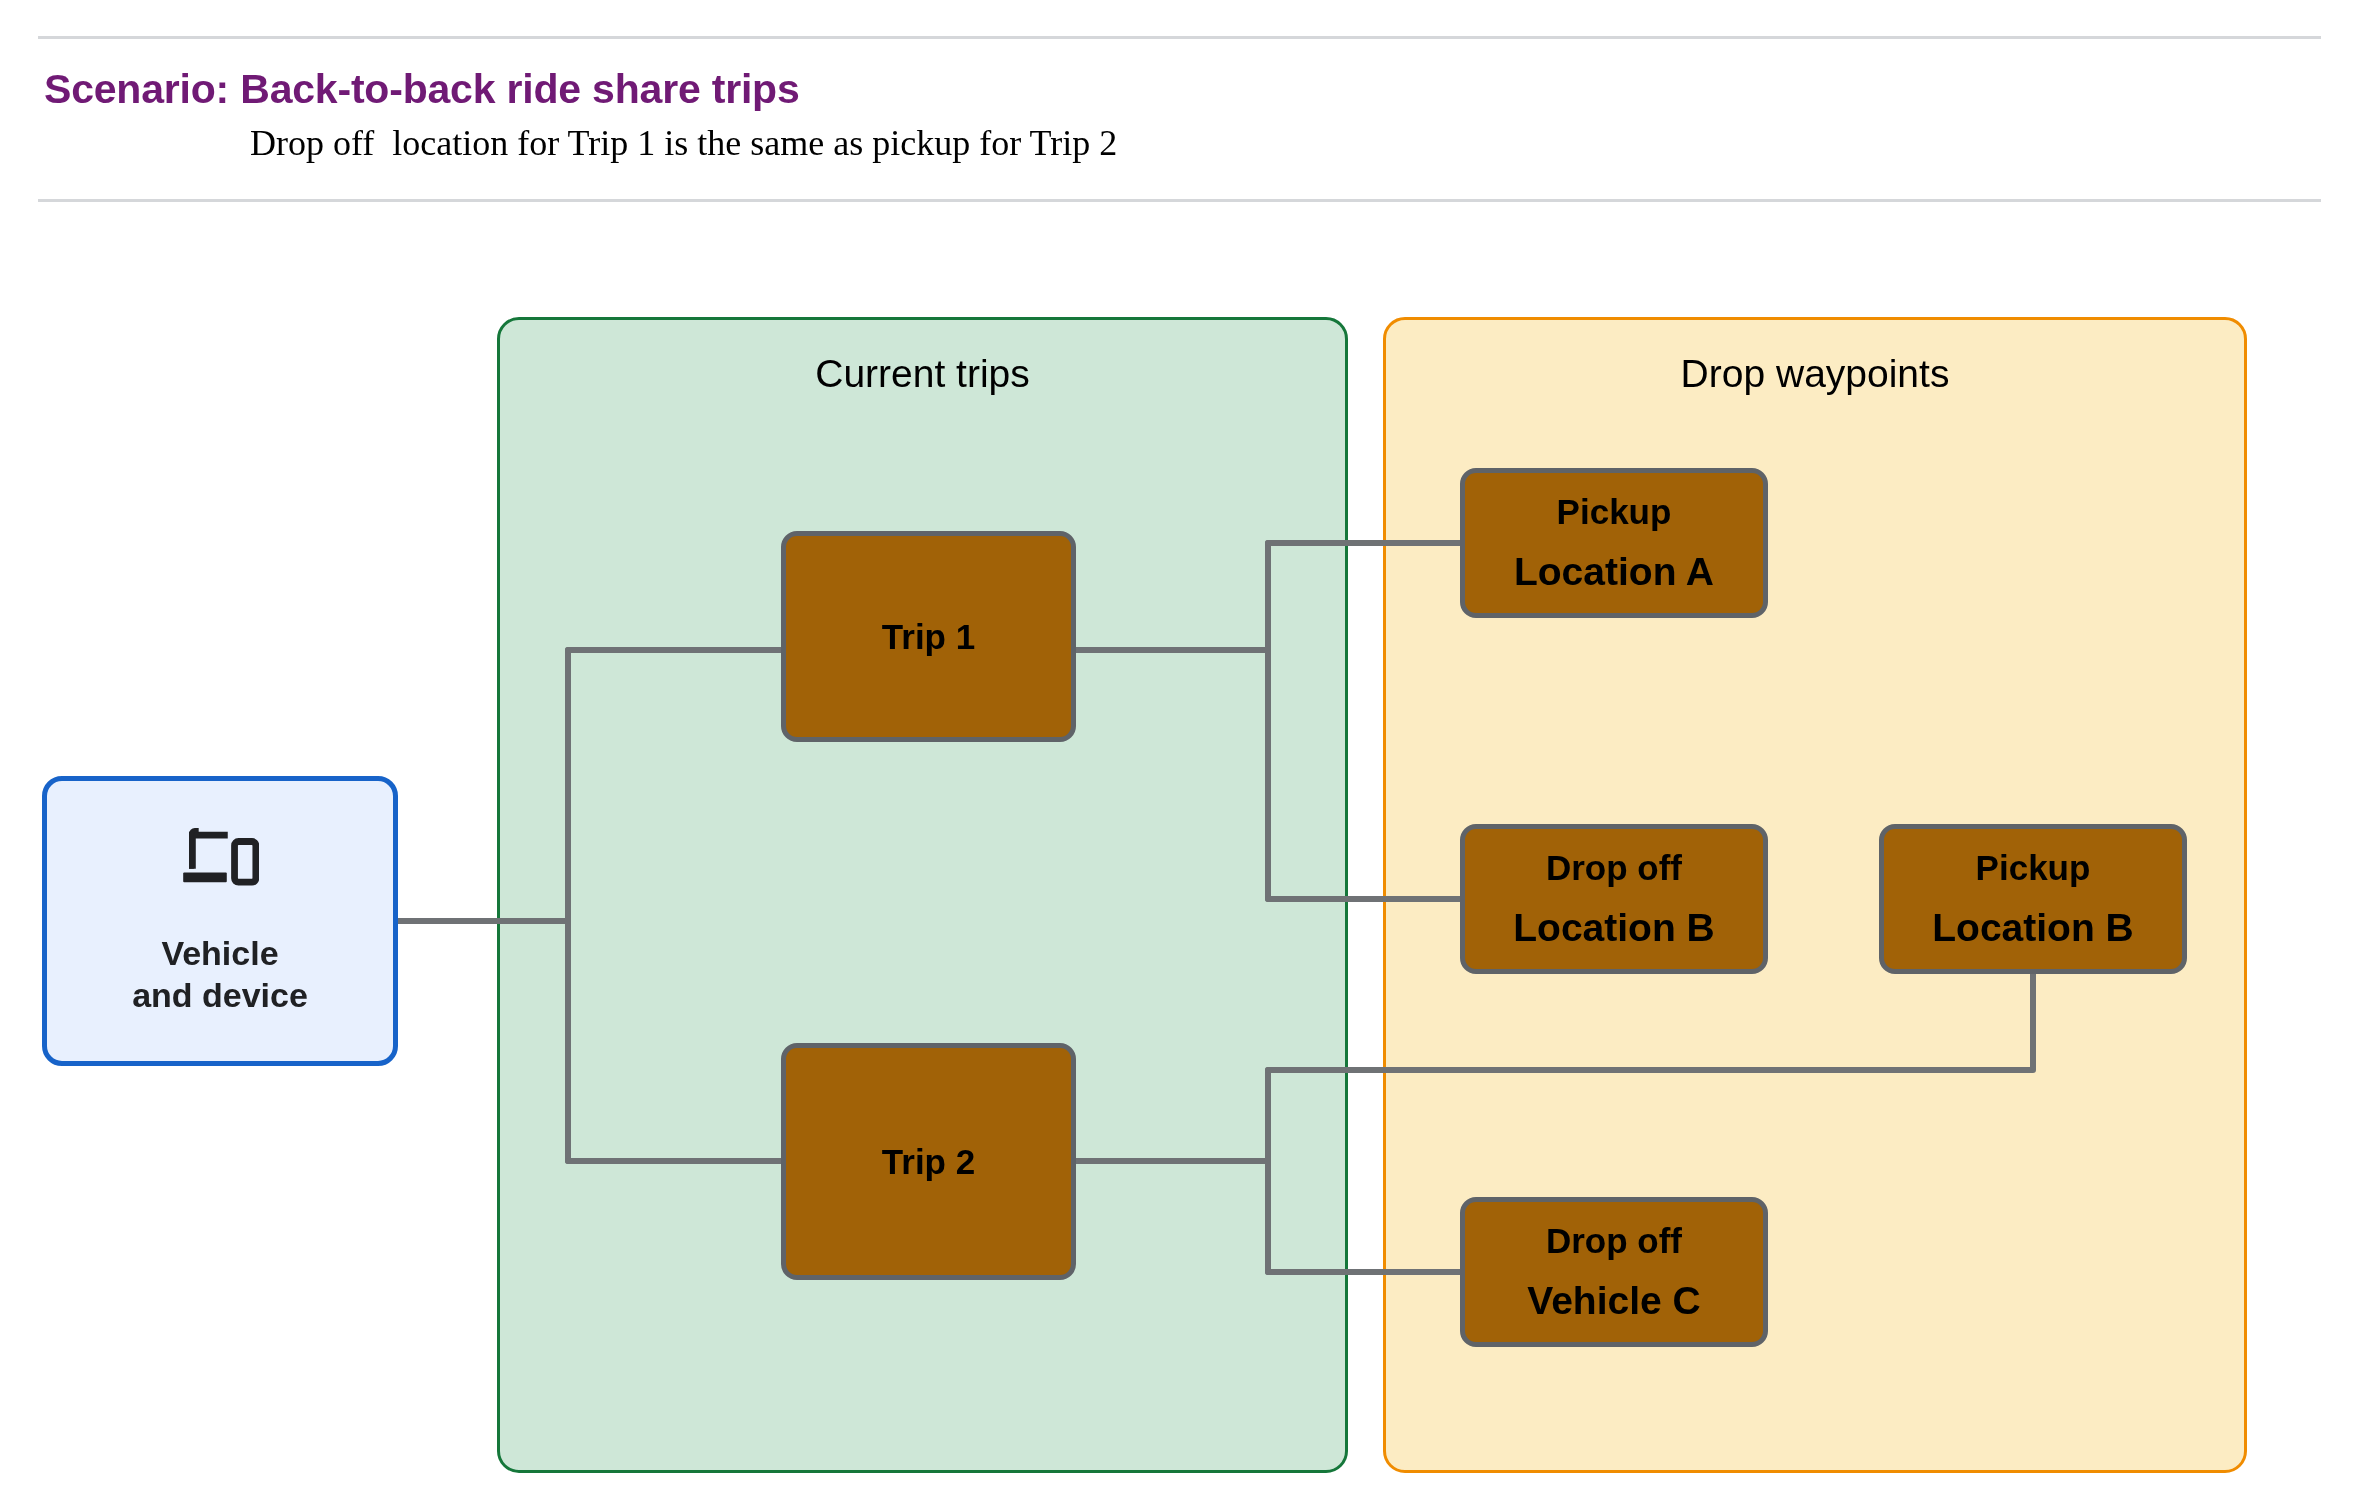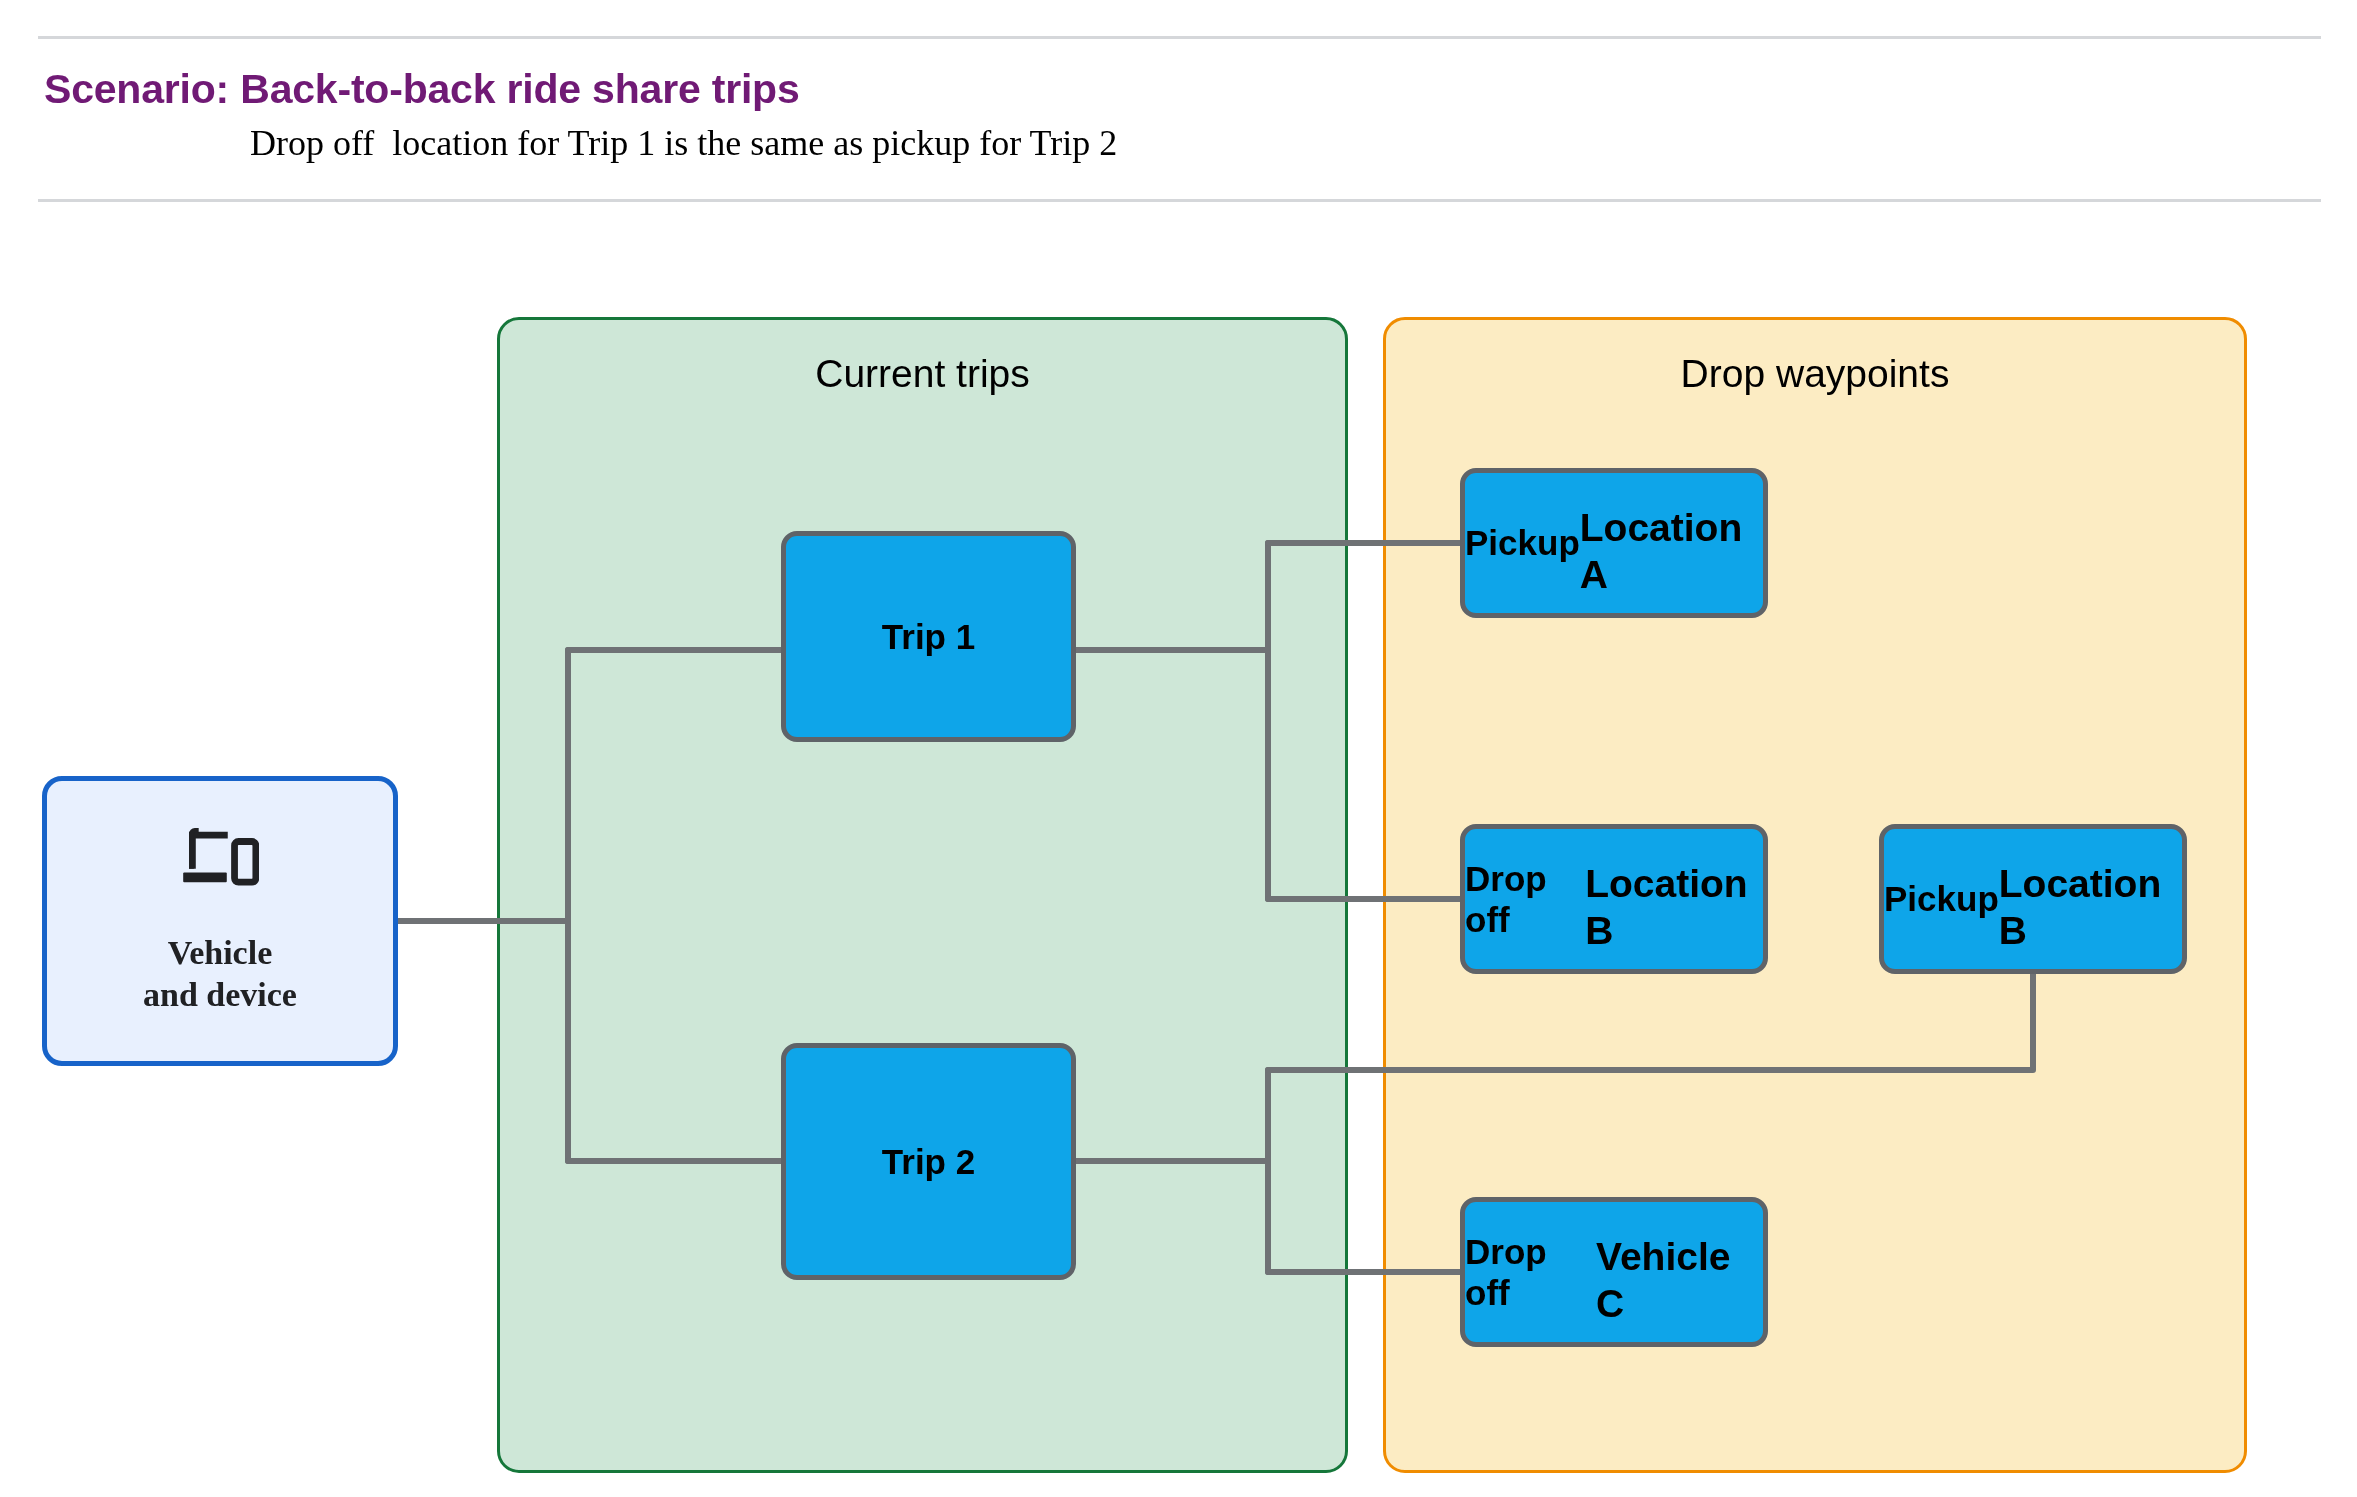--- a/index.html
+++ b/index.html
@@ -84,25 +84,25 @@
     text-align: center;
     font-size: 39px;
     font-weight: normal;
     color: #000000;
   }
 
   
   .node {
     position: absolute;
     box-sizing: border-box;
-    background: #0ea5e9;
+    background: #a16207;
     border: 5px solid #5f6368;
     border-radius: 16px;
     display: flex;
-    flex-direction: row;
+    flex-direction: column;
     align-items: center;
     justify-content: center;
     z-index: 5;
   }
   .node-title {
     font-size: 35px;
     font-weight: bold;
     color: #000000;
     line-height: 1.18;
   }
@@ -118,21 +118,20 @@
   #node-vehicle {
     left: 42px;
     top: 776px;
     width: 356px;
     height: 290px;
     background: #e8f0fe;
     border: 5px solid #1763c9;
     border-radius: 20px;
     flex-direction: column;
     gap: 0;
-    font-family: Liberation Serif, serif;
   }
   #vehicle-icon {
     width: 78px;
     height: 62px;
     margin-bottom: 44px;
   }
   .vehicle-label {
     font-size: 34px;
     font-weight: bold;
     color: #202124;

